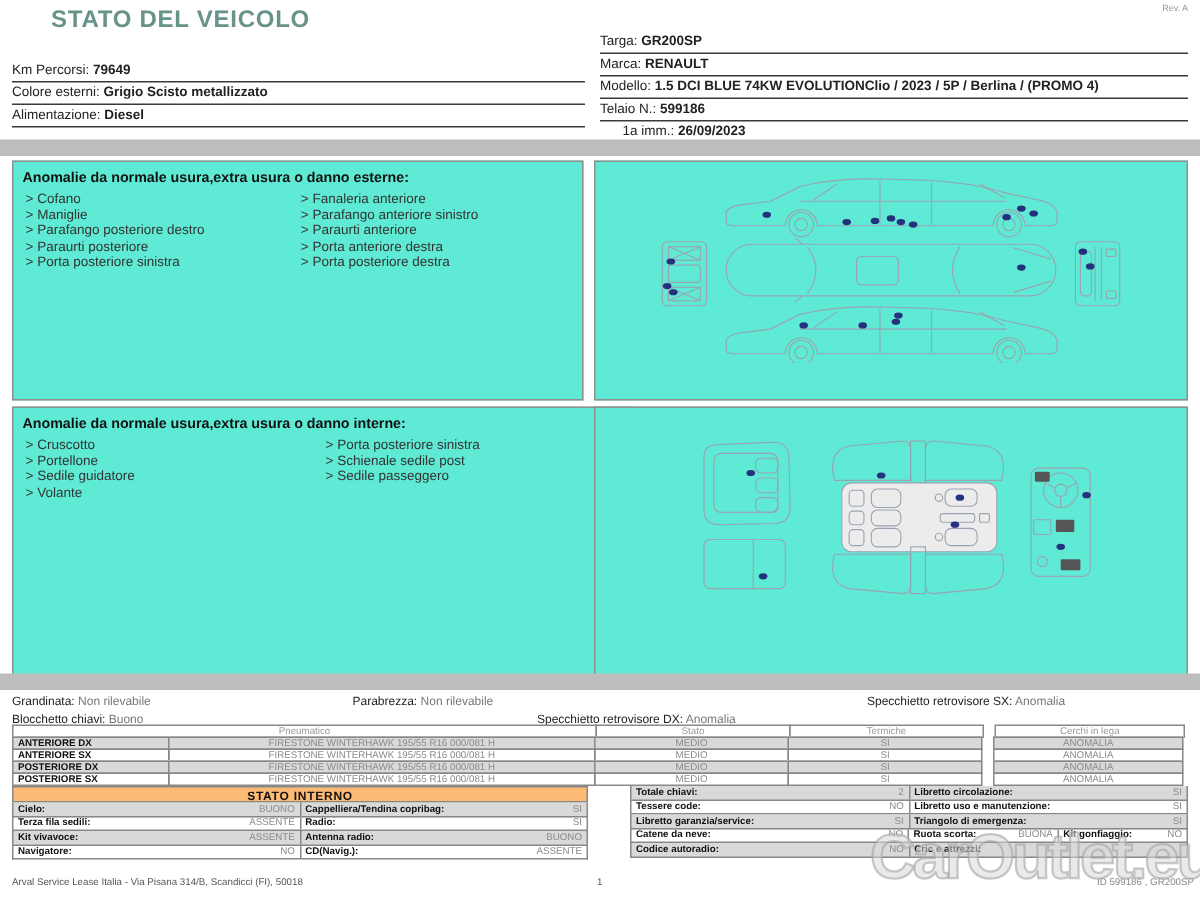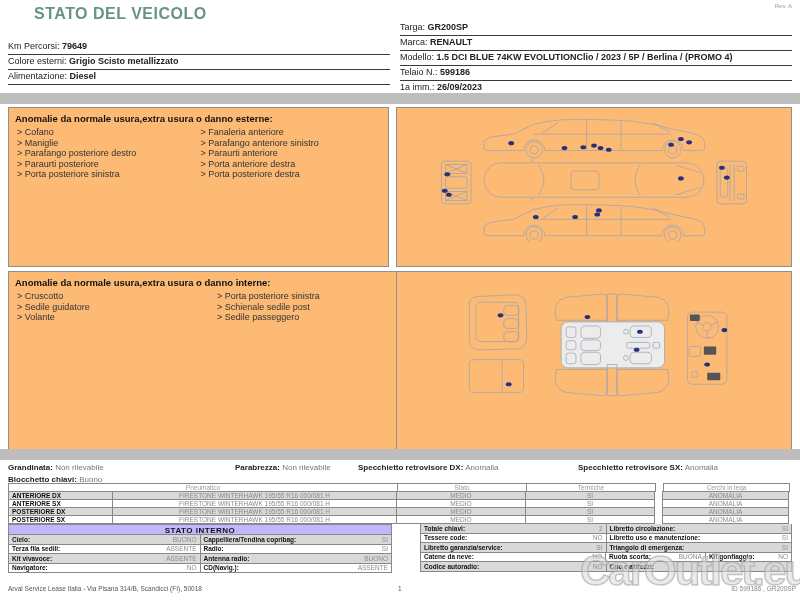--- a/index.html
+++ b/index.html
@@ -6,63 +6,63 @@
   html,body { width:800px; height:600px; }
   body { font-family:"Liberation Sans", sans-serif; background:#fff; color:#222; position:relative; overflow:hidden; }
 
   .title { position:absolute; left:10px; top:5px; font-size:16px; font-weight:bold; color:#67938a; letter-spacing:.5px;margin-left:24px; }
   .rev   { position:absolute; right:8px; top:3px; font-size:6px; color:#999; }
 
   .hdr-left  { position:absolute; left:8px;  top:40px; width:382px; }
   .hdr-right { position:absolute; left:400px; top:21px; width:392px; }
   .field { font-size:9px; line-height:11px; padding:1px 0 2px; border-bottom:1px solid #3a3a3a; }
   .field .fv { font-weight:bold; }
-  .field.teal { border-bottom:1.5px solid #67938a; }
+  .field.teal { border-bottom:1.5px solid #67938a;margin-left:15px; }
 
   .band { position:absolute; left:0; width:800px; height:11px; background:#bdbdbd; }
   .band1 { top:93px; } .band2 { top:449px; }
 
-  .box { position:absolute; border:1px solid #8f8f8f; background:#fdba74; }
+  .box { position:absolute; border:1px solid #8f8f8f; background:#5eead4; }
   .ext-text    { left:8px;   top:107px; width:381px; height:160px; }
   .ext-diagram { left:396px; top:107px; width:396px; height:160px; }
   .int-text    { left:8px;   top:271px; width:414px; height:184px; }
   .int-diagram { left:396px; top:271px; width:396px; height:184px; }
   .box-heading { font-size:9.5px; font-weight:bold; padding:5px 6px 3px; color:#111; }
   .cols { display:flex; padding:0 4px 0 8px; }
   .col { width:50%; }
   .li { font-size:9px; line-height:10.5px; color:#333; }
   .box svg { width:100%; height:82%; display:block; margin-top:4px; }
 
   .conditions { position:absolute; left:0; top:463px; width:800px; font-size:8px; }
   .cond { position:absolute; white-space:nowrap; }
-  .cond .cl { font-weight:bold; color:#222; }
+  .cond .cl { font-weight:normal; color:#222; }
   .cond .cv { color:#777; }
   .cond1 { left:8px; top:0; } .cond2 { left:235px; top:0; width:105px; white-space:normal; }
-  .cond3 { left:358px; top:0;text-align:center; } .cond4 { left:578px; top:0; } .cond5 { left:8px; top:12px; }
+  .cond3 { left:358px; top:12px;text-align:center; } .cond4 { left:578px; top:0; } .cond5 { left:8px; top:12px; }
 
   .tires { position:absolute; left:8px; top:483px; width:784px; font-size:6.5px; }
   .t-row { display:flex; margin-top:-1px; }
   .t-row:first-child { margin-top:0; }
   .tc { border:1px solid #888; height:9px; line-height:8px; text-align:center; color:#8b8b8b; margin-left:-1px; overflow:hidden; }
   .tc:first-child { margin-left:0; }
   .c-pos  { width:105px; text-align:left; padding-left:3px; font-weight:bold; color:#111; }
   .c-tire { width:285px; }
   .c-stato{ width:130px; }
   .c-term { width:130px; }
   .c-gap  { width:8px; border:none; }
   .h-pneu { width:390px; }
   .c-cerchi { width:127px; margin-left:0; }
   .t-head .tc { color:#9a9a9a; font-weight:normal; }
   .t-row.odd .tc { background:#d9d9d9; }
   .t-row.odd .c-gap { background:transparent; }
 
   .panel { position:absolute; font-size:6.5px; }
   .stato-interno { left:8px;  top:524px; width:384px; }
   .documenti     { left:420px; top:524px; width:372px; }
-  .p-title { background:#c4b5fd; border:1px solid #888; text-align:center; font-weight:bold; font-size:8px; height:11px; line-height:11px; letter-spacing:.5px; color:#111; }
+  .p-title { background:#fdba74; border:1px solid #888; text-align:center; font-weight:bold; font-size:8px; height:11px; line-height:11px; letter-spacing:.5px; color:#111; }
   .p-row { display:flex; border-left:1px solid #888; border-right:1px solid #888; border-bottom:1px solid #888; height:9.5px; }
   .p-row.odd { background:#d9d9d9; }
   .cell { flex:1; display:flex; justify-content:space-between; align-items:center; padding:0 3px; border-right:1px solid #888; overflow:hidden; }
   .cell:last-child { border-right:none; }
   .cell .cl { font-weight:bold; color:#111; white-space:nowrap; }
   .cell .cv { color:#8b8b8b; white-space:nowrap; padding-left:2px; }
   .cell.w50 { flex:0 0 50%; } .cell.w27 { flex:0 0 27%; } .cell.w23 { flex:0 0 23%; }
 
   .footer-left  { position:absolute; left:8px;  top:585px; font-size:6.5px; color:#555; }
   .footer-page  { position:absolute; left:398px; top:585px; font-size:6.5px; color:#555; }
@@ -198,20 +198,21 @@
       <ellipse class="dot" cx="202" cy="16" rx="3.5" ry="2.5"></ellipse>
     </g>
   </svg>
 </section>
 
 <section class="box int-text">
   <div class="box-heading">Anomalie da normale usura,extra usura o danno interne:</div>
   <div class="cols">
     <div class="col">
       <div class="li">&gt; Cruscotto</div>
+      <div class="li">&gt; Portellone</div>
       <div class="li">&gt; Sedile guidatore</div>
       <div class="li">&gt; Volante</div>
     </div>
     <div class="col">
       <div class="li">&gt; Porta posteriore sinistra</div>
       <div class="li">&gt; Schienale sedile post</div>
       <div class="li">&gt; Sedile passeggero</div>
     </div>
   </div>
 </section>

